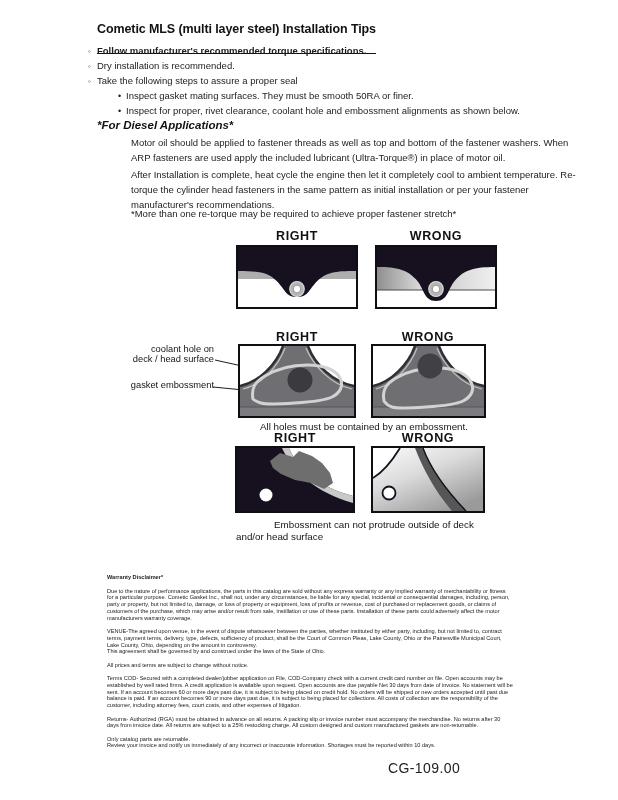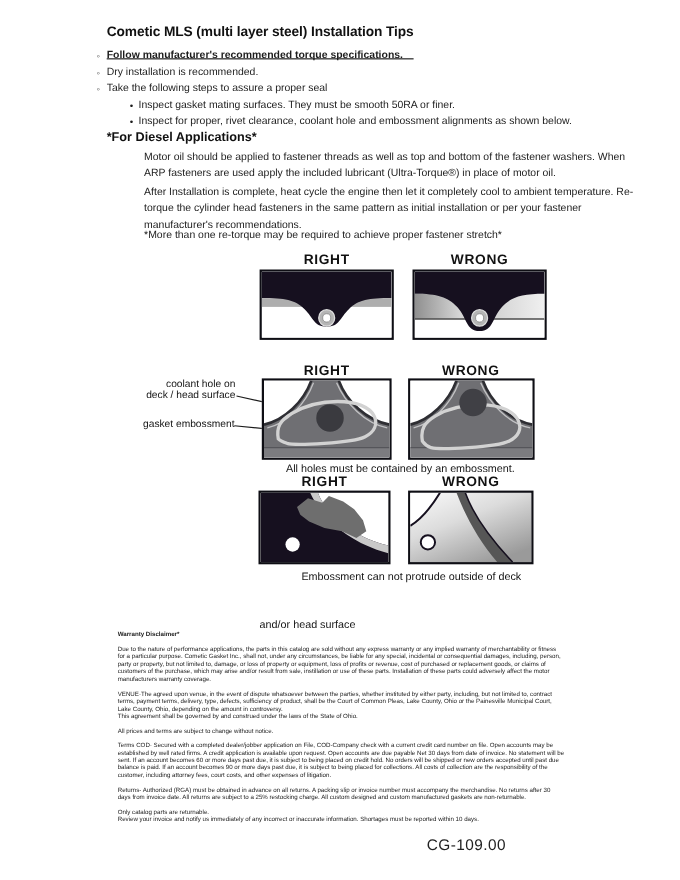--- a/index.html
+++ b/index.html
@@ -42,21 +42,21 @@
   <div class="bullet-row" style="top:75px;">
     <span class="marker">◦</span><span>Take the following steps to assure a proper seal</span>
   </div>
   <div class="bullet-row" style="left:118px;top:90px;">
     <span class="sub-marker">•</span><span>Inspect gasket mating surfaces.  They must be smooth 50RA or finer.</span>
   </div>
   <div class="bullet-row" style="left:118px;top:105px;">
     <span class="sub-marker">•</span><span>Inspect for proper, rivet clearance, coolant hole and embossment alignments as shown below.</span>
   </div>
 
-  <div class="abs heading" style="left:97px;top:119px;">*For Diesel Applications*</div>
+  <div class="abs heading" style="left:97px;top:119px;font-style:italic;">*For Diesel Applications*</div>
   <div class="abs para" style="left:97px;top:136px;">Motor oil should be applied to fastener threads as well as top and bottom of the fastener washers. When ARP fasteners are used apply the included lubricant (Ultra-Torque®) in place of motor oil.</div>
   <div class="abs para" style="left:97px;top:168px;">After Installation is complete, heat cycle the engine then let it completely cool to ambient temperature. Re-torque the cylinder head fasteners in the same pattern as initial installation or per your fastener manufacturer's recommendations.</div>
   <div class="abs para" style="left:97px;top:207px;">*More than one re-torque may be required to achieve proper fastener stretch*</div>
 
   <div class="abs rw-label" style="left:297px;top:229px;">RIGHT</div>
   <div class="abs rw-label" style="left:436px;top:229px;">WRONG</div>
 
   <div class="panel" style="left:236px;top:245px;width:122px;height:64px;">
     <svg viewBox="0 0 122 60" preserveAspectRatio="none">
       <rect width="122" height="60" fill="#ffffff"></rect>
@@ -87,21 +87,21 @@
   </div>
 
 
   <div class="abs rw-label" style="left:297px;top:330px;">RIGHT</div>
   <div class="abs rw-label" style="left:428px;top:330px;">WRONG</div>
 
   <div class="abs dg-label" style="left:118px;top:344px;width:96px;text-align:right;">
     <div>coolant hole on</div>
     <div>deck / head surface</div>
   </div>
-  <div class="abs dg-label" style="left:130px;top:380px;width:96px;">gasket embossment</div>
+  <div class="abs dg-label" style="left:118px;top:380px;width:96px;text-align:right;">gasket embossment</div>
 
   <svg class="abs" style="left:210px;top:350px;" width="95" height="50">
     <line x1="5" y1="10" x2="86" y2="28" stroke="#1c1c1c" stroke-width="1"></line>
     <line x1="3" y1="37" x2="54" y2="42" stroke="#1c1c1c" stroke-width="1"></line>
   </svg>
 
   <div class="panel" style="left:238px;top:344px;width:118px;height:74px;">
     <svg viewBox="0 0 114 70" preserveAspectRatio="none">
       <rect width="114" height="70" fill="#ffffff"></rect>
       <path d="M0,70 V40 C19,36 36,19 43,0 H68 C75,19 93,36 114,40 V70 Z" fill="#6f6f73"></path>
@@ -158,21 +158,21 @@
       <rect width="110" height="63" fill="url(#gband)"></rect>
       <path d="M0,0 H27 C19,13 10,24 0,30 Z" fill="#ffffff"></path>
       <path d="M27,0 C19,13 10,24 0,30" fill="none" stroke="#16101f" stroke-width="1.8"></path>
       <path d="M50,0 C58,22 74,43 93,63 H79 C62,43 50,21 42,0 Z" fill="#565656"></path>
       <path d="M50,0 C58,22 74,43 93,63" fill="none" stroke="#16101f" stroke-width="1.4"></path>
       <circle cx="16" cy="45" r="6.5" fill="#ffffff" stroke="#16101f" stroke-width="1.8"></circle>
     </svg>
   </div>
 
   <div class="abs caption" style="left:236px;top:519px;padding-left:38px;">Embossment can not protrude outside of deck</div>
-  <div class="abs caption" style="left:236px;top:531px;margin-top:32px;">and/or head surface</div>
+  <div class="abs caption" style="left:236px;top:531px;">and/or head surface</div>
 
   <div class="abs" style="left:107px;top:574px;">
     <div class="disclaimer">
       <p class="disc-head">Warranty Disclaimer*</p>
       <p>Due to the nature of performance applications, the parts in this catalog are sold without any express warranty or any implied warranty of merchantability or fitness for a particular purpose.  Cometic Gasket Inc., shall not, under any circumstances, be liable for any special, incidental or consequential damages, including, person, party or property, but not limited to, damage, or loss of property or equipment, loss of profits or revenue, cost of purchased or replacement goods, or claims of customers of the purchase, which may arise and/or result from sale, instillation or use of these parts.  Installation of these parts could adversely affect the motor manufacturers warranty coverage.</p>
       <p class="tight">VENUE-The agreed upon venue, in the event of dispute whatsoever between the parties, whether instituted by either party, including, but not limited to, contract terms, payment terms, delivery, type, defects, sufficiency of product, shall be the Court of Common Pleas, Lake County, Ohio or the Painesville Municipal Court, Lake County, Ohio, depending on the amount in controversy.</p>
       <p>This agreement shall be governed by and construed under the laws of the State of Ohio.</p>
       <p>All prices and terms are subject to change without notice.</p>
       <p>Terms COD- Secured with a completed dealer/jobber application on File, COD-Company check with a current credit card number on file.  Open accounts may be established by well rated firms.  A credit application is available upon request.  Open accounts are due payable Net 30 days from date of invoice.  No statement will be sent.  If an account becomes 60 or more days past due, it is subject to being placed on credit hold.  No orders will be shipped or new orders accepted until past due balance is paid.  If an account becomes 90 or more days past due, it is subject to being placed for collections.  All costs of collection are the responsibility of the customer, including attorney fees, court costs, and other expenses of litigation.</p>
       <p>Returns- Authorized (RGA) must be obtained in advance on all returns.  A packing slip or invoice number must accompany the merchandise.  No returns after 30 days from invoice date.  All returns are subject to a 25% restocking charge.  All custom designed and custom manufactured gaskets are non-returnable.</p>

